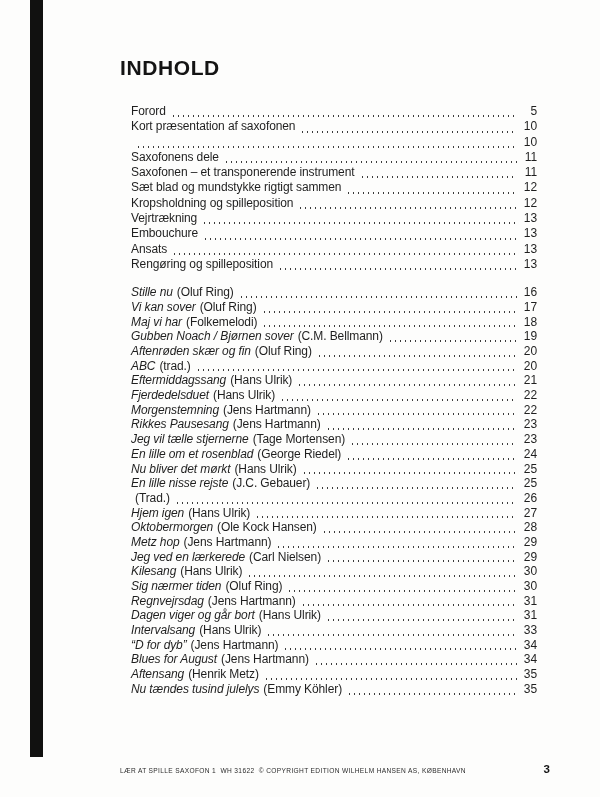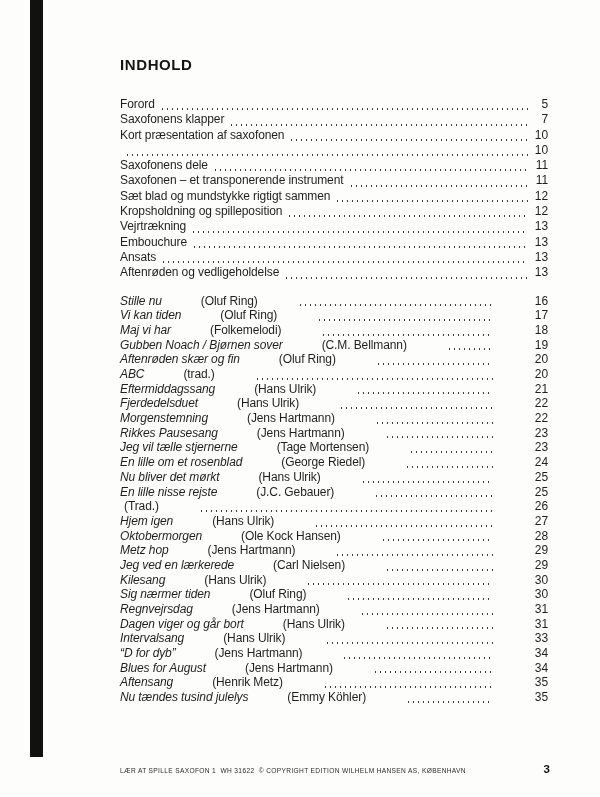--- a/index.html
+++ b/index.html
@@ -24,38 +24,38 @@
     height: 757px;
     background: #111110;
   }
   .content {
     position: absolute;
     left: 120px;
     top: 56px;
     width: 428px;
   }
   .toc-title {
-    font-size: 15px;
+    font-size: 21px;
     font-weight: bold;
     letter-spacing: 0.6px;
     color: #141414;
     margin: 0 0 24px 0;
   }
-  .toc-section { margin: 0; }
+  .toc-section { margin: 11px; }
   .toc-section.songs { margin-top: 13px; }
   .row {
     display: flex;
     align-items: baseline;
     font-size: 12px;
     letter-spacing: -0.1px;
     height: 15.3px;
     line-height: 15.3px;
     white-space: nowrap;
   }
-  .toc-section.songs .row { height: 14.7px; line-height: 14.7px; gap: 35px; }
+  .toc-section.songs .row { height: 14.7px; line-height: 14.7px; }
   .row .entry-title { flex: 0 0 auto; }
   .toc-section.songs .entry-title { font-style: italic; }
   .row .entry-composer { flex: 0 0 auto; margin-left: 4px; font-style: normal; }
   .leader {
     flex: 1 1 auto;
     height: 2px;
     margin: 0 4px 2px 5px;
     align-self: flex-end;
     background-image: radial-gradient(circle, #3c3c3c 0.9px, rgba(0,0,0,0) 1.1px);
     background-size: 5px 2px;
@@ -100,25 +100,20 @@
     <h1 class="toc-title">INDHOLD</h1>
 
     <div class="toc-section front">
 
         <div class="row">
           <span class="entry-title">Forord</span>
           <span class="leader"></span>
           <span class="entry-page">5</span>
         </div>
 
-        <div class="row">
-          <span class="entry-title">Saxofonens klapper</span>
-          <span class="leader"></span>
-          <span class="entry-page">7</span>
-        </div>
 
 
         <div class="row">
           <span class="entry-title">Kort præsentation af saxofonen</span>
           <span class="leader"></span>
           <span class="entry-page">10</span>
         </div>
 
         <div class="row">
           <span class="leader"></span>
@@ -161,37 +156,37 @@
           <span class="entry-page">13</span>
         </div>
 
         <div class="row">
           <span class="entry-title">Ansats</span>
           <span class="leader"></span>
           <span class="entry-page">13</span>
         </div>
 
         <div class="row">
-          <span class="entry-title">Aftenrøden og vedligeholdelse</span>
+          <span class="entry-title">Rengøring og spilleposition</span>
           <span class="leader"></span>
           <span class="entry-page">13</span>
         </div>
       </div>
 
     <div class="toc-section songs">
 
         <div class="row">
           <span class="entry-title">Stille nu</span>
           <span class="entry-composer">(Oluf Ring)</span>
           <span class="leader"></span>
           <span class="entry-page">16</span>
         </div>
 
         <div class="row">
-          <span class="entry-title">Vi kan tiden</span>
+          <span class="entry-title">Vi kan sover</span>
           <span class="entry-composer">(Oluf Ring)</span>
           <span class="leader"></span>
           <span class="entry-page">17</span>
         </div>
 
         <div class="row">
           <span class="entry-title">Maj vi har</span>
           <span class="entry-composer">(Folkemelodi)</span>
           <span class="leader"></span>
           <span class="entry-page">18</span>

